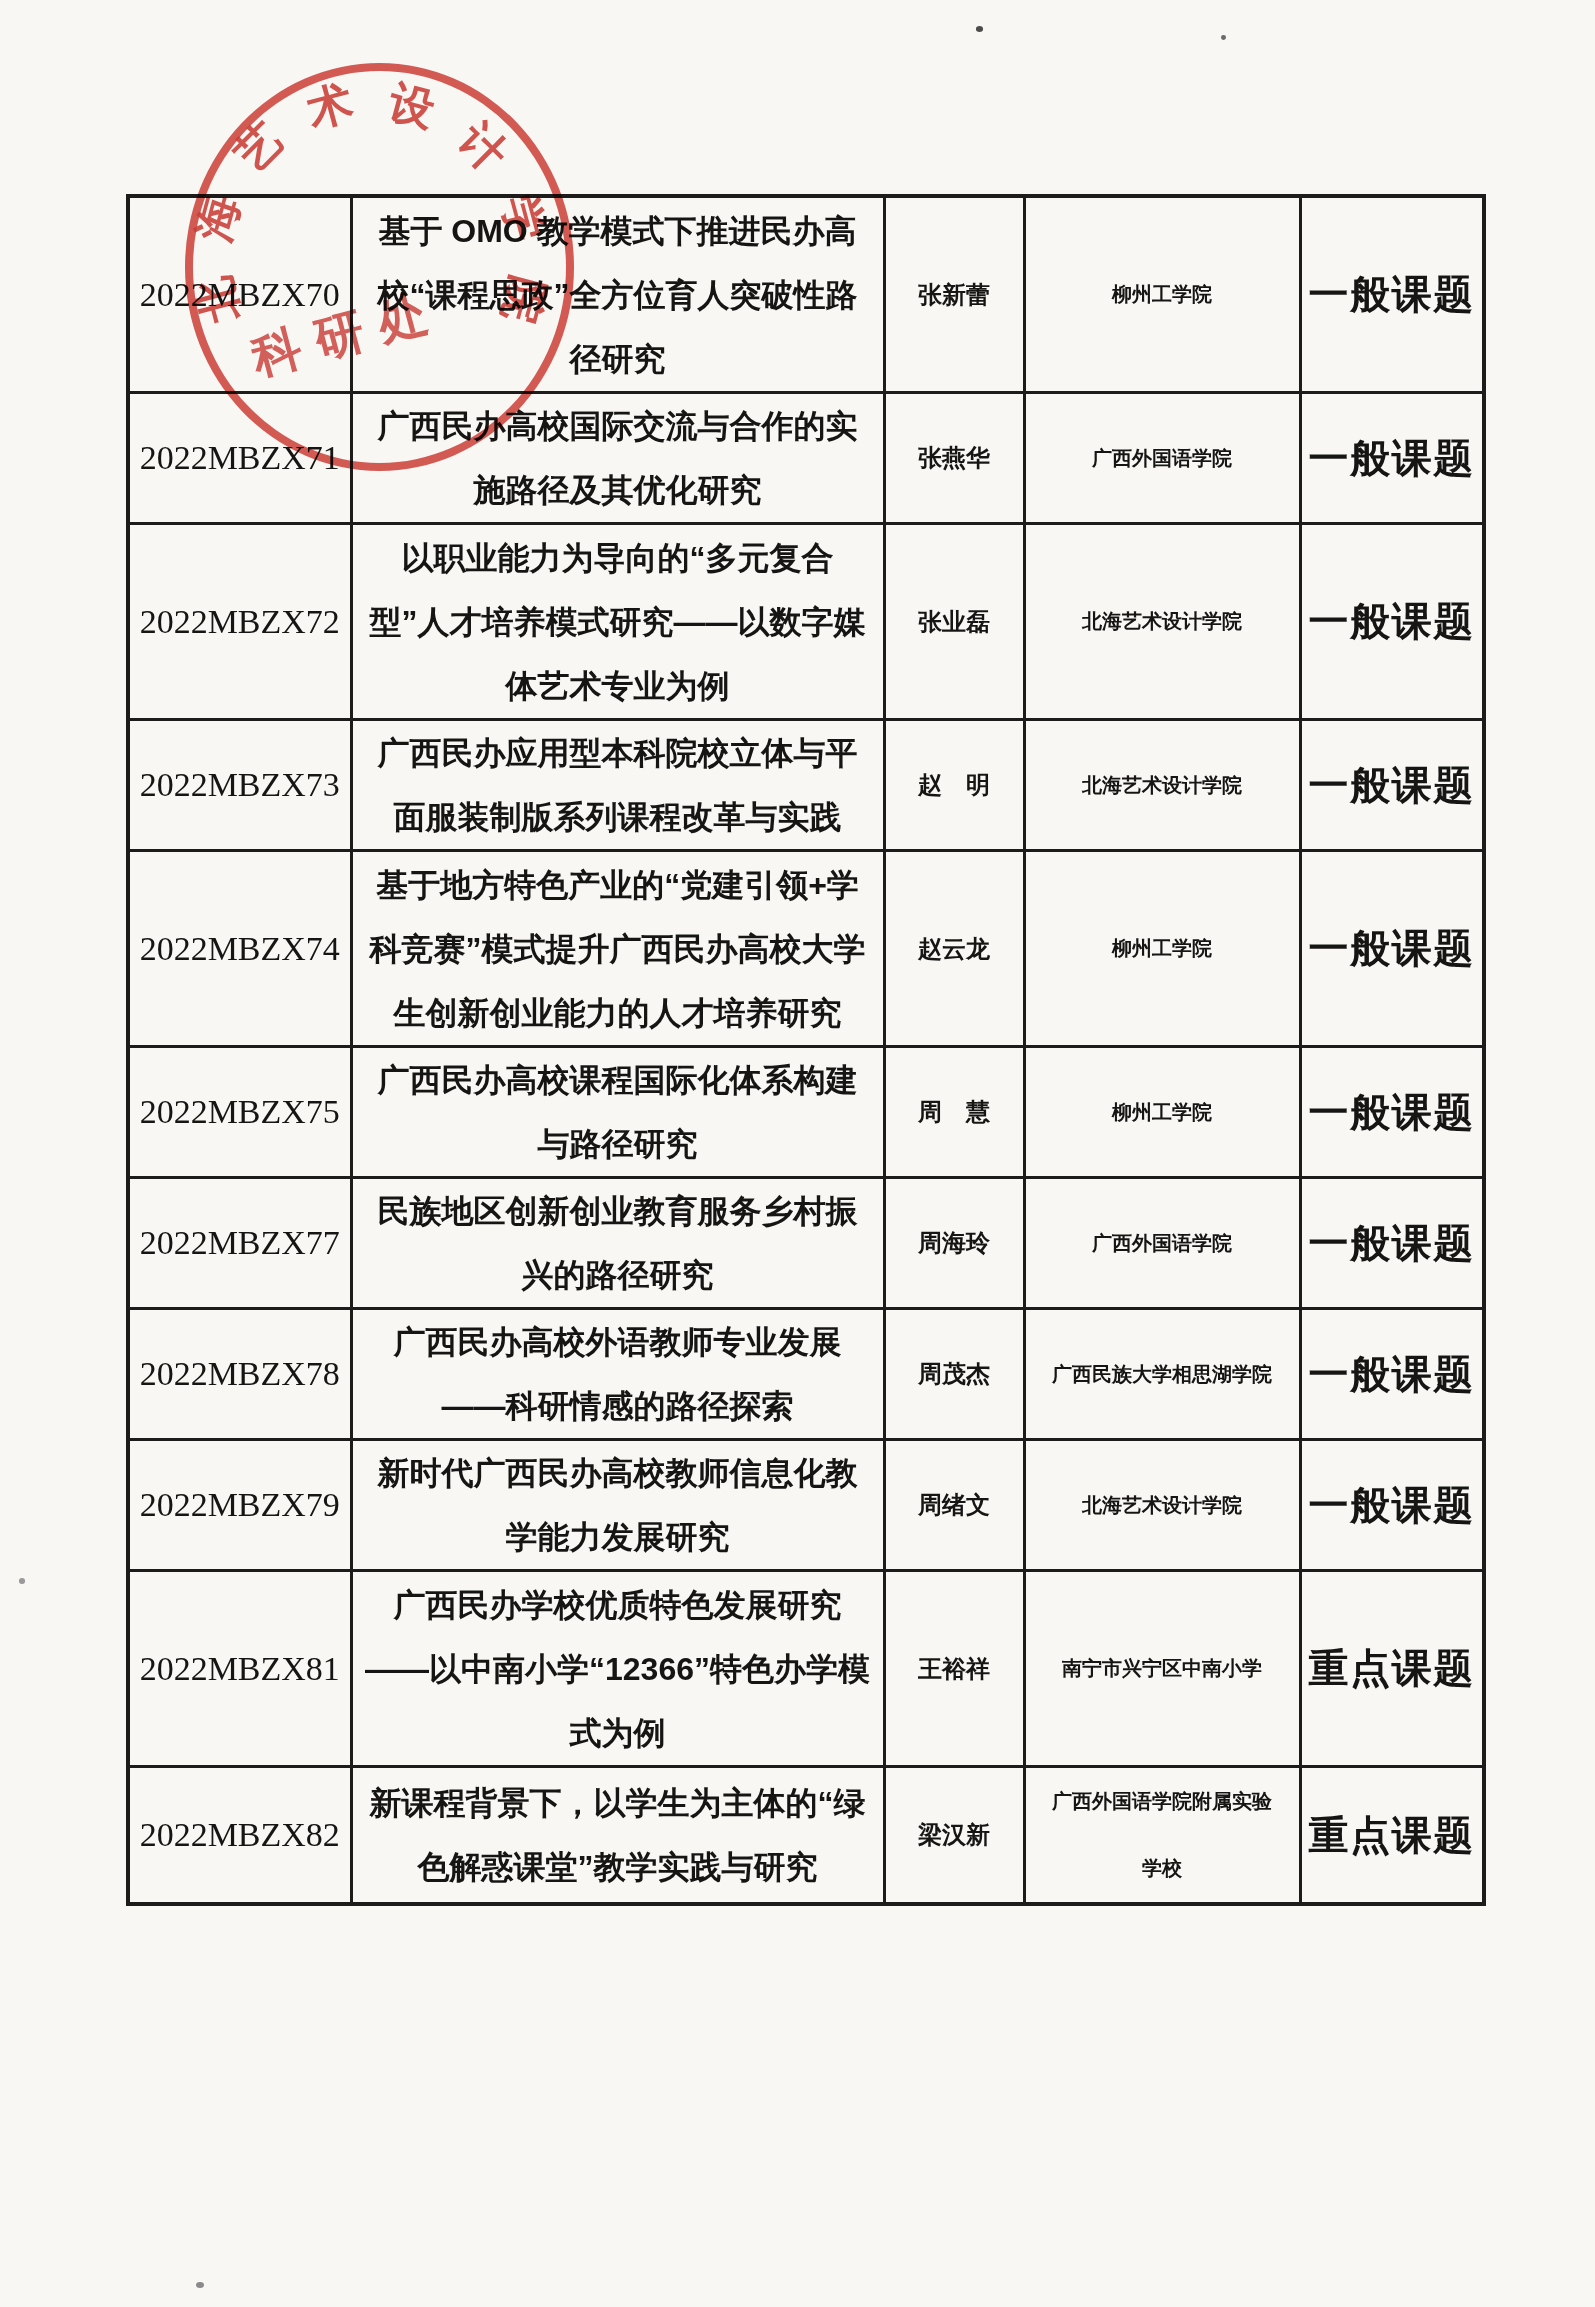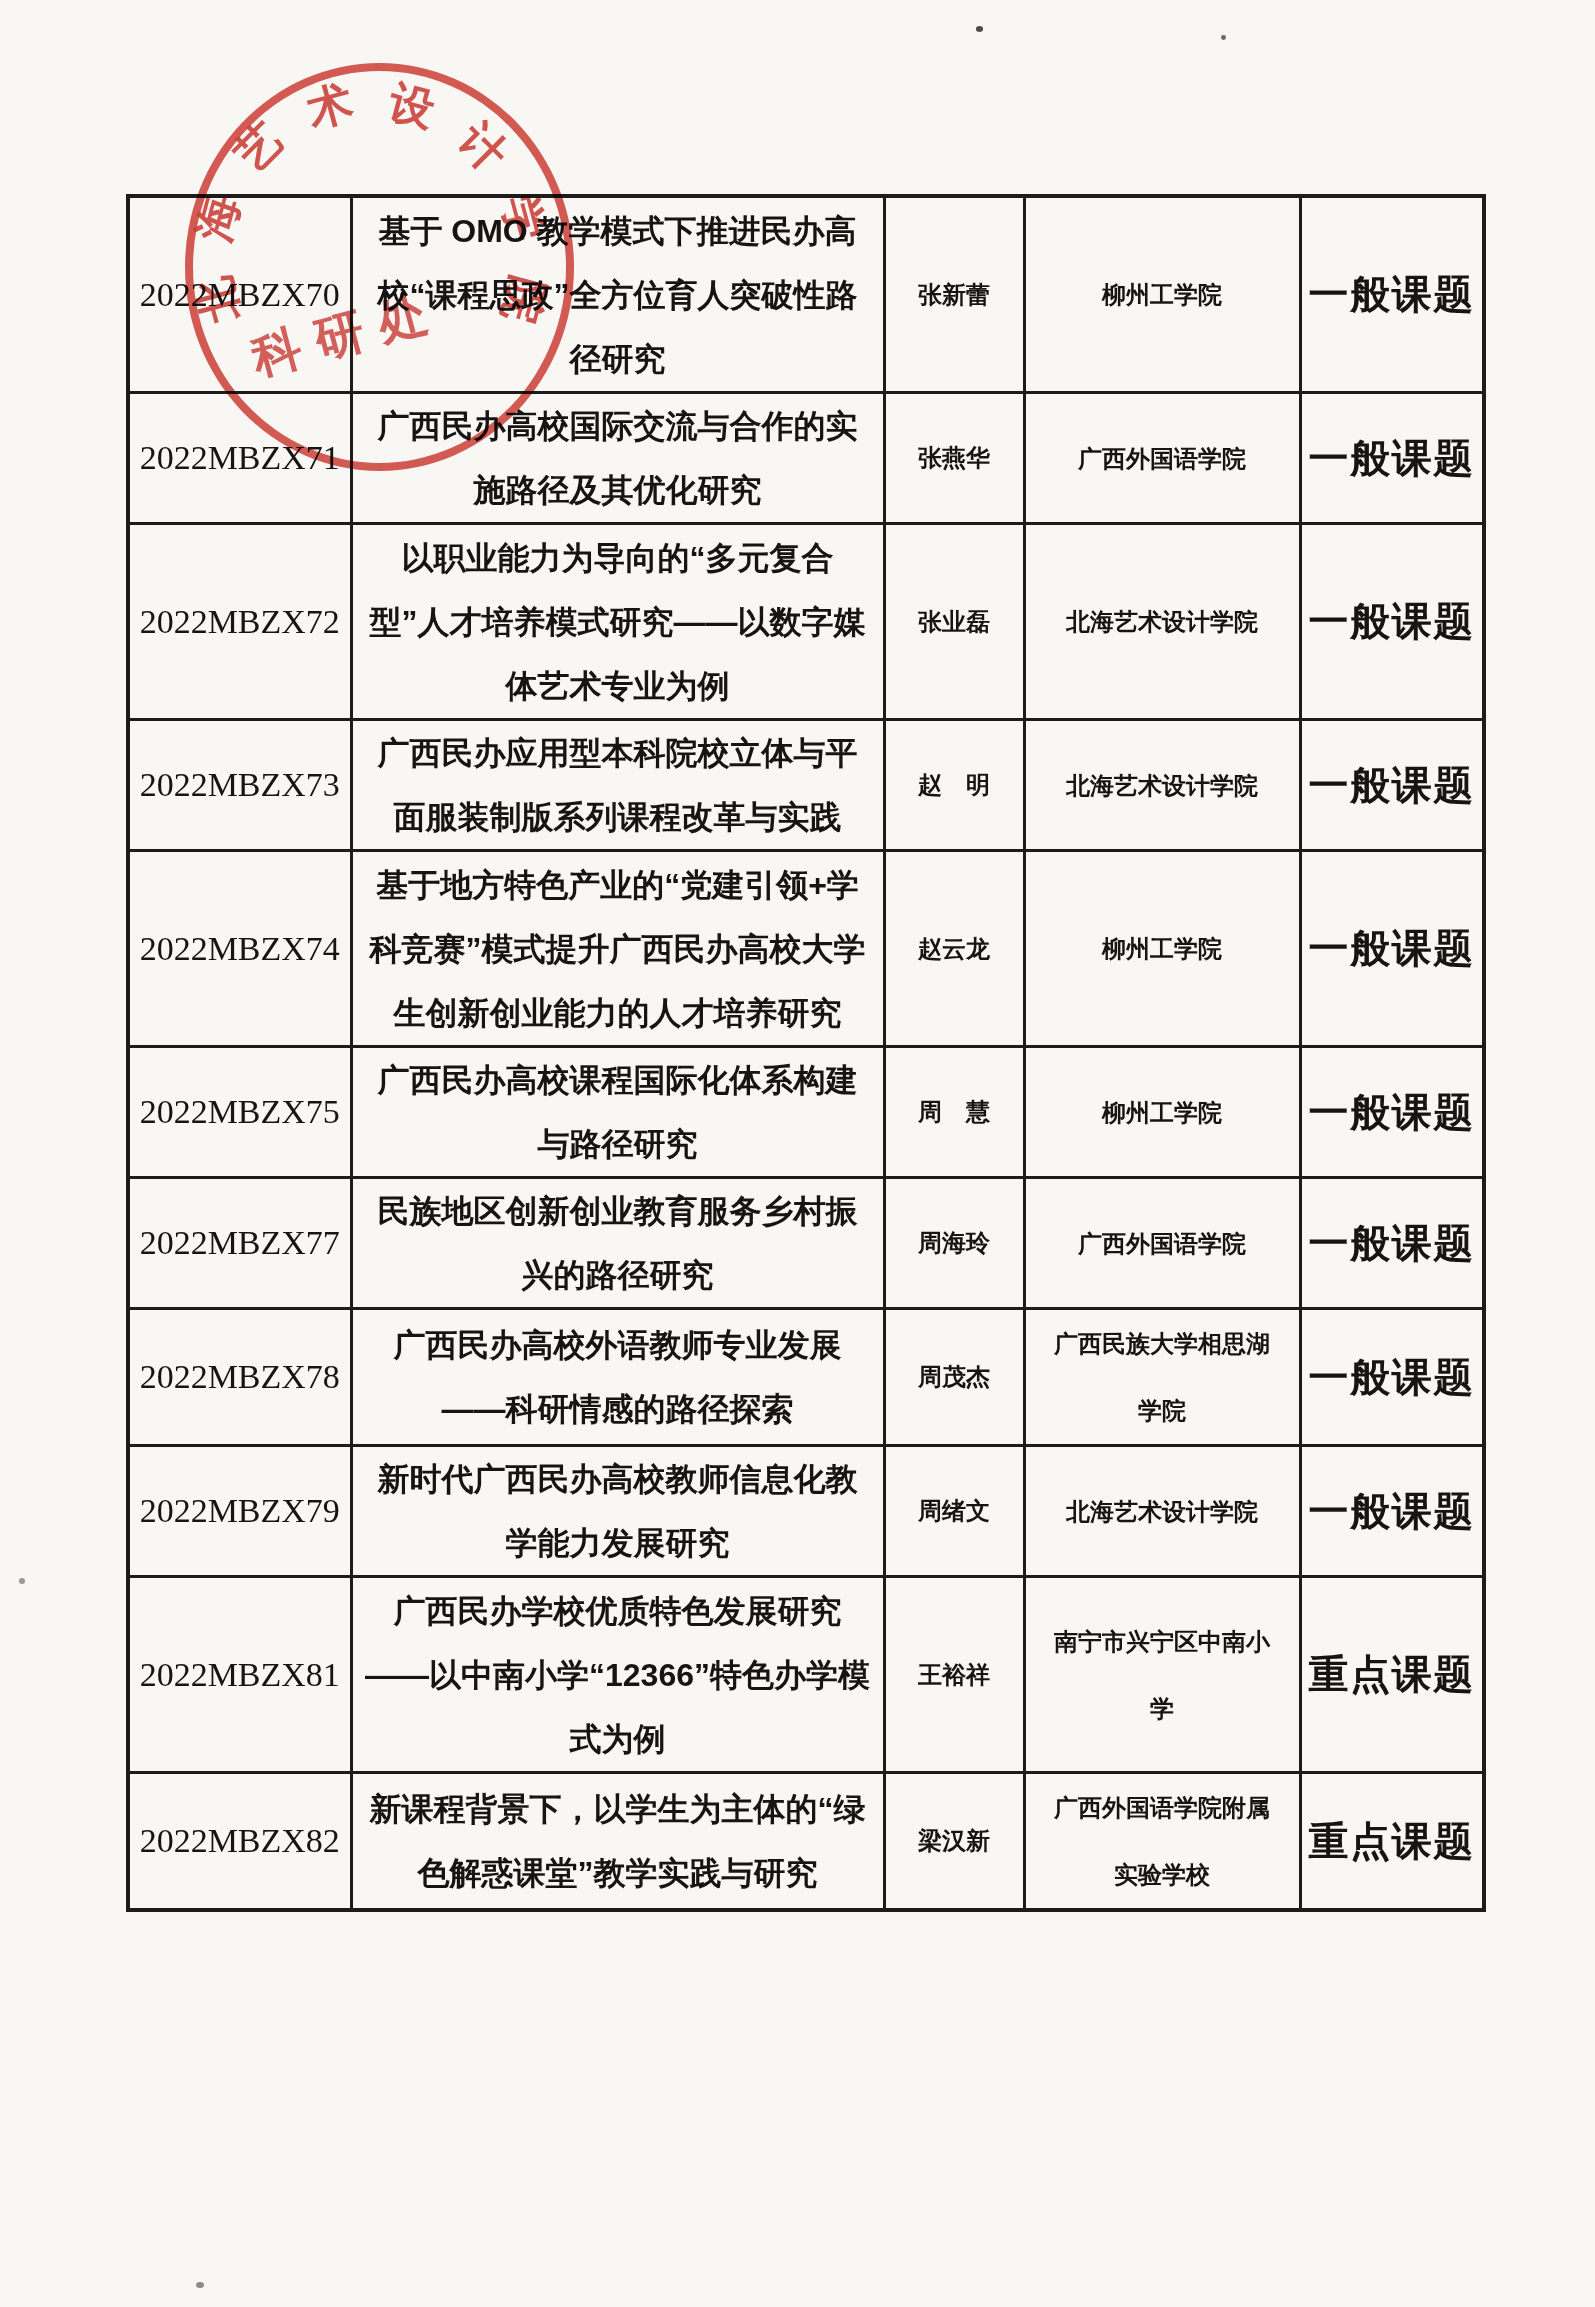--- a/index.html
+++ b/index.html
@@ -29,21 +29,21 @@
   td.id{
     font-family:"Liberation Serif","DejaVu Serif",serif;
     font-size:34px;font-weight:400;letter-spacing:0px;
   }
   td.title{
     font-size:32px;line-height:64px;
     padding:0 11.2px;word-break:break-all;
   }
   td.leader{font-size:24px;}
   td.inst{
-    font-size:24px;line-height:67px;
+    font-size:20px;line-height:67px;
     padding:0 22.3px;word-break:break-all;
   }
   td.cat{font-size:40px;letter-spacing:1.6px;}
 
   
   .stamp{
     position:absolute;left:164px;top:44px;width:415px;height:431px;
     mix-blend-mode:multiply;opacity:.9;pointer-events:none;
   }
   .seal-ring{

